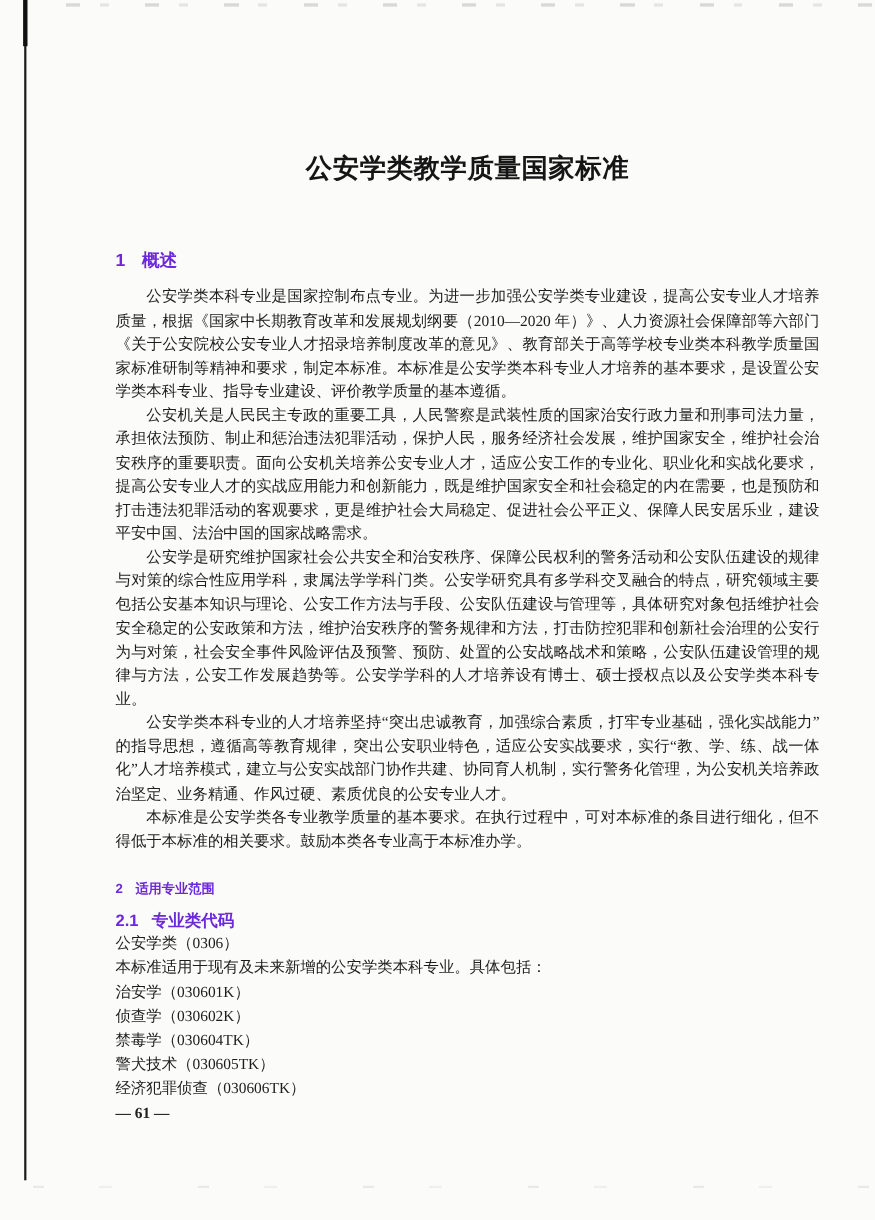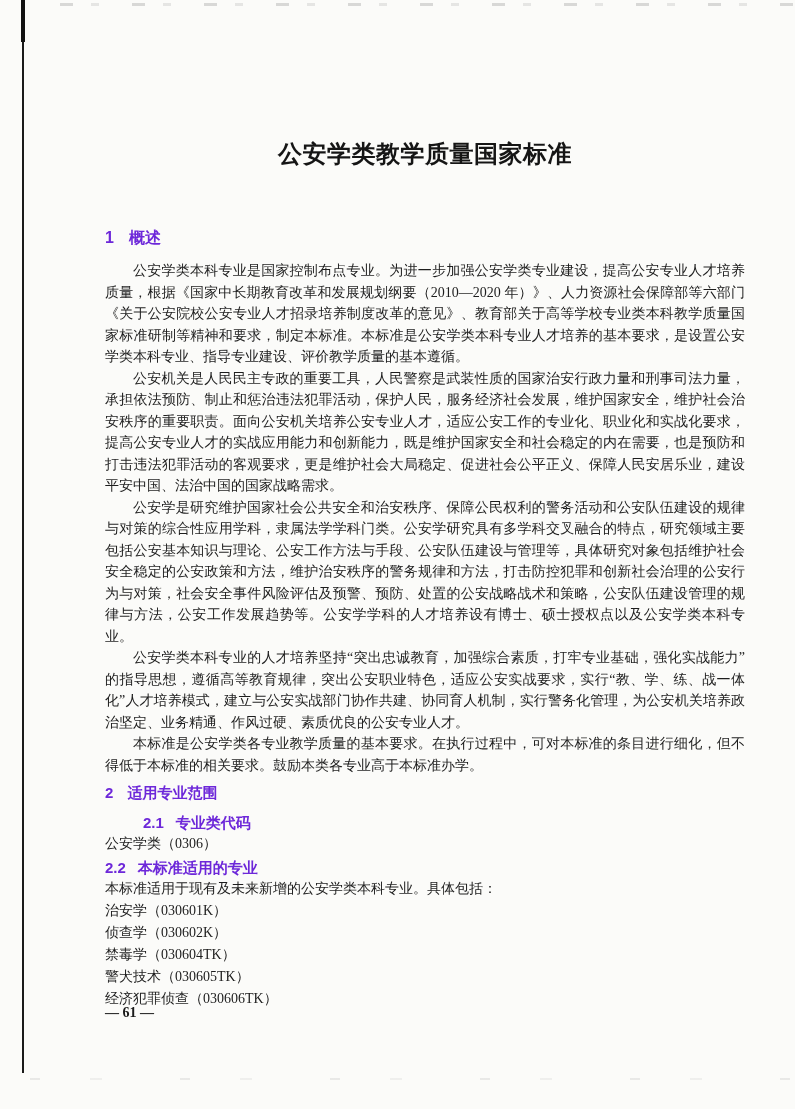--- a/index.html
+++ b/index.html
@@ -85,31 +85,31 @@
     font-weight: 700;
     color: #6d28d9;
   }
   .h-level1 {
     font-size: 16px;
     line-height: 20px;
     margin-bottom: 12px;
   }
   .h-level1 .sec-num { margin-right: 0.95em; }
   .h-sec2 {
-    font-size: 15px;
+    font-size: 12px;
     line-height: 22px;
-    margin-top: 6px;
+    margin-top: 21px;
   }
   .h-sec2 .sec-num { margin-right: 0.95em; }
   .h-level2 {
     font-size: 15px;
     line-height: 20px;
   }
   .h-level2 .sec-num { margin-right: 0.8em; }
-  .h-21 { margin-top: 9px; margin-left: 38px; }
+  .h-21 { margin-top: 9px; }
   .h-22 { margin-top: 3px; }
   .body-par {
     margin: 0;
     font-size: 14px;
     line-height: 21.5px;
     text-align: justify;
     text-indent: 2em;
   }
   .plain-line {
     margin: 0;
@@ -158,23 +158,20 @@
 
     <h2 class="sec-heading h-sec2">
       <span class="sec-num">2</span><span>适用专业范围</span>
     </h2>
 
     <h3 class="sec-heading h-level2 h-21">
       <span class="sec-num">2.1</span><span>专业类代码</span>
     </h3>
     <p class="plain-line">公安学类（0306）</p>
 
-    <h3 class="sec-heading h-level2 h-22">
-      <span class="sec-num">2.2</span><span>本标准适用的专业</span>
-    </h3>
     <p class="plain-line">本标准适用于现有及未来新增的公安学类本科专业。具体包括：</p>
 
     <ul class="major-list">
       <li>治安学（030601K）</li>
       <li>侦查学（030602K）</li>
       <li>禁毒学（030604TK）</li>
       <li>警犬技术（030605TK）</li>
       <li>经济犯罪侦查（030606TK）</li>
     </ul>
 

